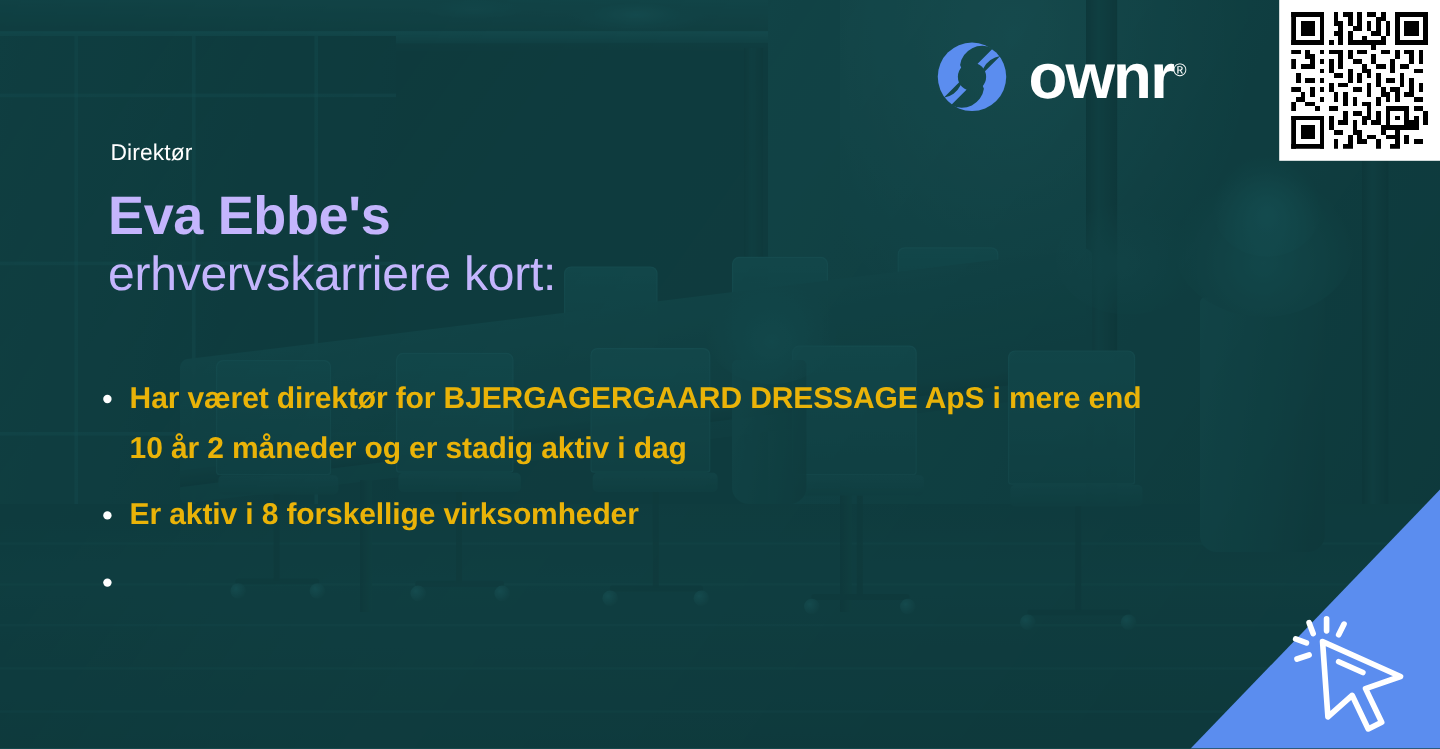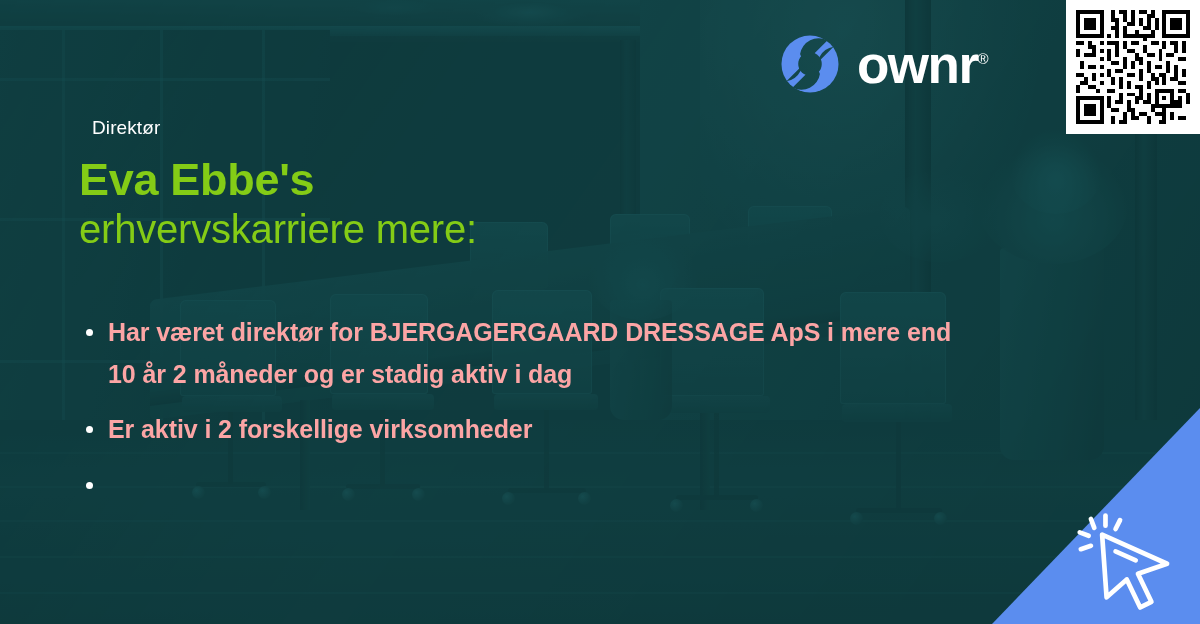--- a/index.html
+++ b/index.html
@@ -159,36 +159,36 @@
   #badge {
     position:absolute; left:80px; top:113px;
     padding:5px 12px 7px 12px;
     border-radius:5px;
     font-size:19px; line-height:1;
     color:#ffffff;
     letter-spacing:.1px;
   }
 
   #title-wrap {
-    position:absolute; left:79px; top:156px;
-    color:#84cc16;
+    position:absolute; left:90px; top:156px;
+    color:#c4b5fd;
   }
   #title-line1 {
     font-size:45px; font-weight:bold; line-height:1.08;
     letter-spacing:-.3px;
   }
   #title-line2 {
     font-size:40px; font-weight:normal; line-height:1.2;
     letter-spacing:-.2px;
   }
 
   #bullets {
     position:absolute; left:78px; top:312px;
     width:880px;
-    color:#fca5a5;
+    color:#eab308;
   }
   .bullet {
     position:relative;
     padding-left:30px;
     font-size:25px;
     font-weight:bold;
     line-height:1.66;
     margin-bottom:14px;
     letter-spacing:-.1px;
   }
@@ -343,31 +343,31 @@
 
   <div id="tint"></div>
   <div id="tint2"></div>
 
   <div id="content">
 
     <div id="badge">Direktør</div>
 
     <div id="title-wrap">
       <div id="title-line1">Eva Ebbe's</div>
-      <div id="title-line2">erhvervskarriere mere:</div>
+      <div id="title-line2">erhvervskarriere kort:</div>
     </div>
 
     <div id="bullets">
       <div class="bullet">
         <span class="dot"></span>
         <span>Har været direktør for BJERGAGERGAARD DRESSAGE ApS i mere end 10 år 2 måneder og er stadig aktiv i dag</span>
       </div>
       <div class="bullet">
         <span class="dot"></span>
-        <span>Er aktiv i 2 forskellige virksomheder</span>
+        <span>Er aktiv i 8 forskellige virksomheder</span>
       </div>
       <div class="bullet">
         <span class="dot"></span>
       </div>
     </div>
 
     <div id="logo">
       <svg id="logo-mark" viewBox="0 0 100 100">
         <defs>
           <mask id="swirlmask">

